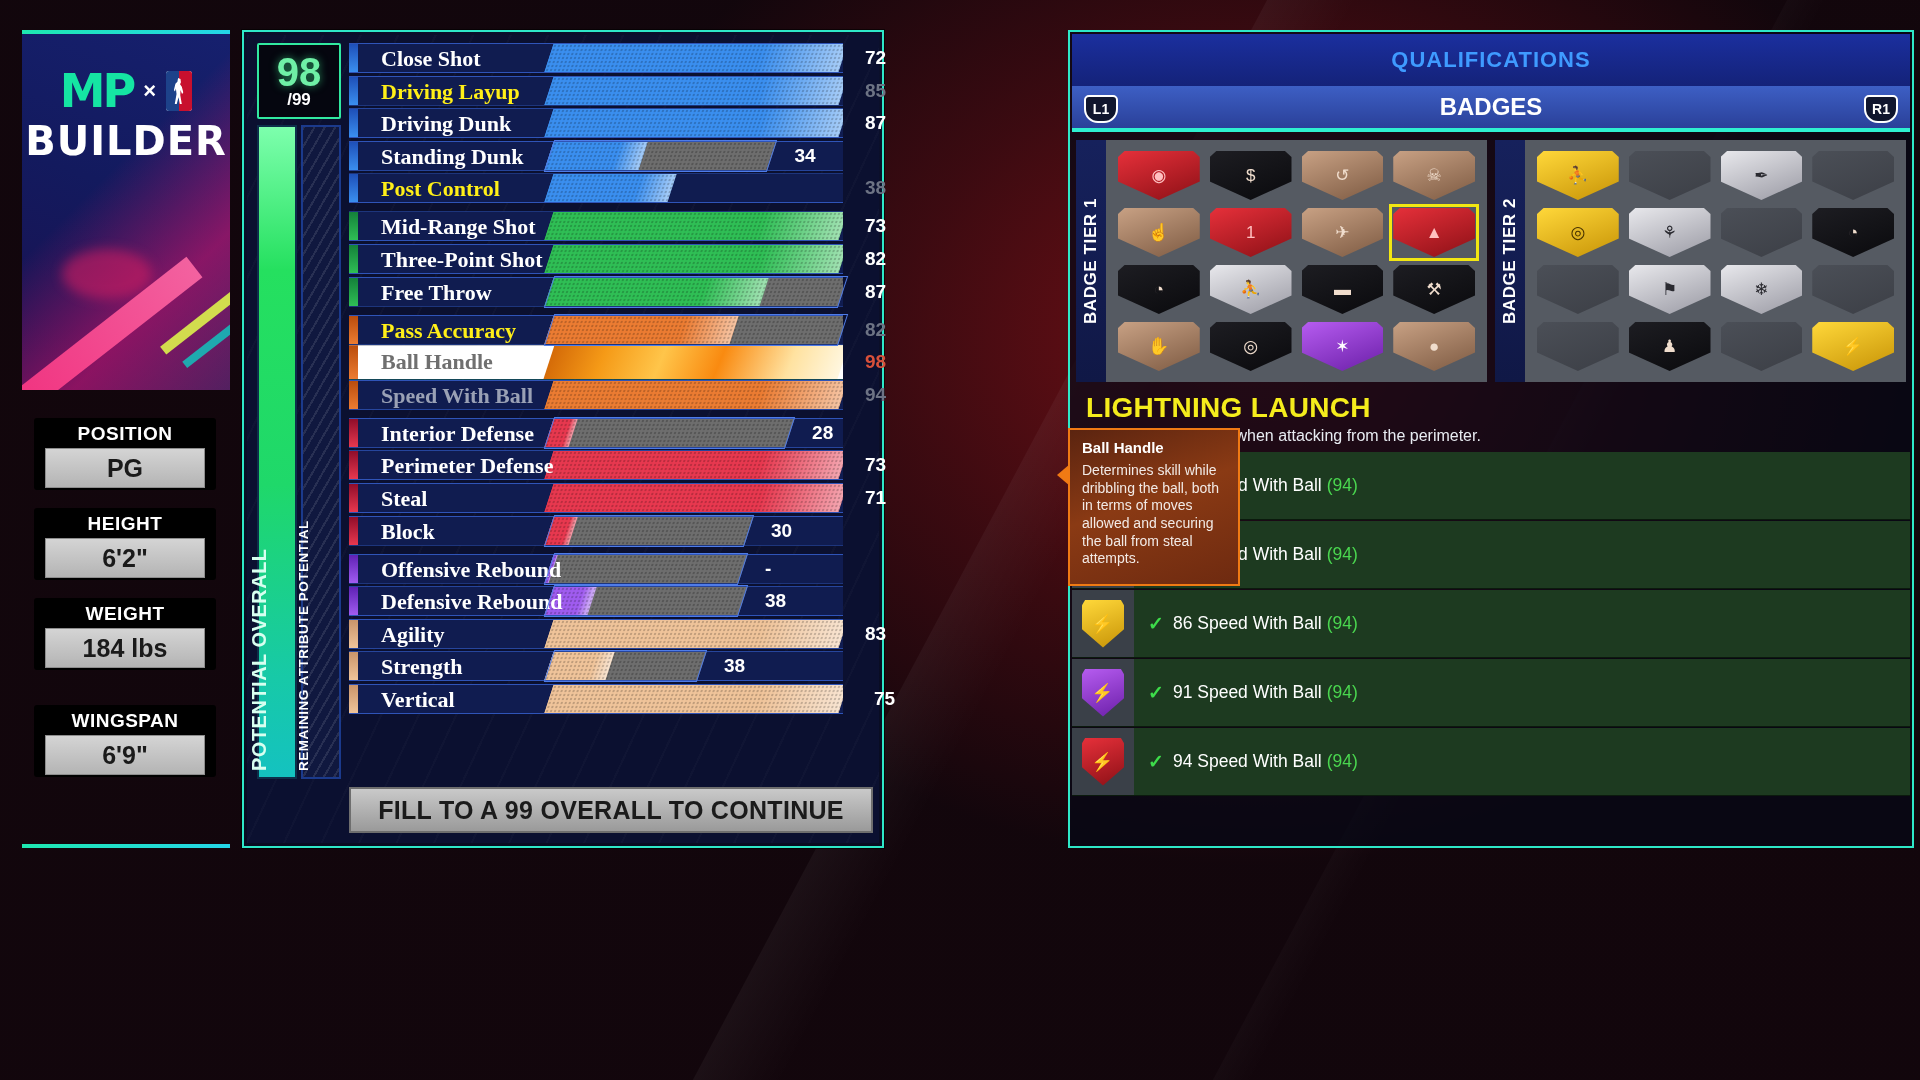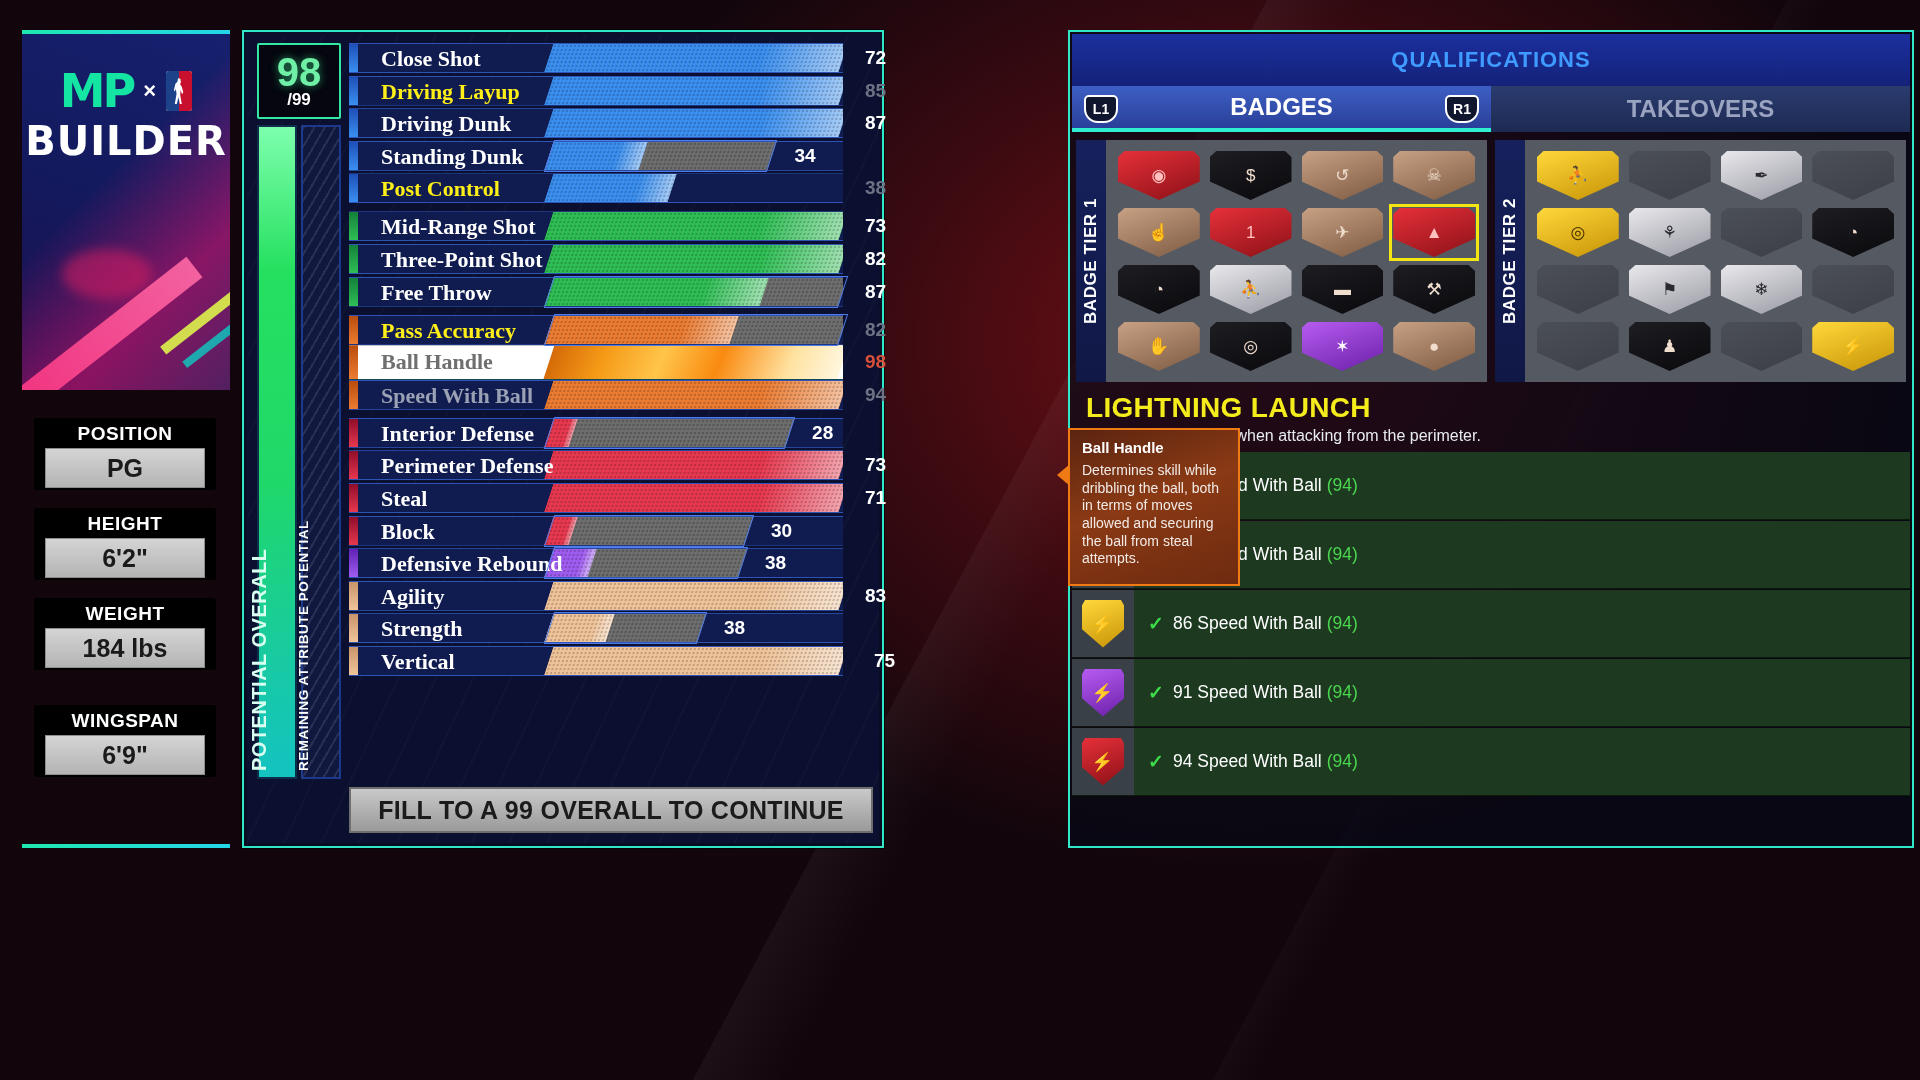--- a/index.html
+++ b/index.html
@@ -502,20 +502,30 @@
           <div class="attr-row">
             <div class="attr-track">
               <div class="attr-accent" style="background: linear-gradient(rgb(143, 13, 42), rgb(232, 56, 79));"></div>
               <div class="attr-cap" style="left: 200px; width: 199.92px;"></div>
               <div class="attr-fill" style="left: 200px; width: 23.9904px; background-color: rgb(232, 56, 79); background-image: radial-gradient(rgba(0, 0, 0, 0.2) 38%, rgba(0, 0, 0, 0) 39%), linear-gradient(90deg, rgb(232, 56, 79) 72%, rgba(255, 255, 255, 0.55) 100%); background-size: 4px 4px, 100% 100%;"></div>
               <div class="attr-name">Block</div>
             </div>
             <div class="attr-outline" style="left: 200px; width: 199.92px;"></div>
             <div class="attr-val" style="left: 421.92px;">30</div>
           </div>
+          <div class="attr-row group-gap">
+            <div class="attr-track">
+              <div class="attr-accent" style="background: linear-gradient(rgb(95, 33, 181), rgb(160, 92, 240));"></div>
+              <div class="attr-cap" style="left: 200px; width: 194.04px;"></div>
+              <div class="attr-fill" style="left: 200px; width: 3.8808px; background-color: rgb(160, 92, 240); background-image: radial-gradient(rgba(0, 0, 0, 0.2) 38%, rgba(0, 0, 0, 0) 39%), linear-gradient(90deg, rgb(160, 92, 240) 72%, rgba(255, 255, 255, 0.55) 100%); background-size: 4px 4px, 100% 100%;"></div>
+              <div class="attr-name">Offensive Rebound</div>
+            </div>
+            <div class="attr-outline" style="left: 200px; width: 194.04px;"></div>
+            <div class="attr-val" style="left: 416.04px;">-</div>
+          </div>
           <div class="attr-row">
             <div class="attr-track">
               <div class="attr-accent" style="background: linear-gradient(rgb(95, 33, 181), rgb(160, 92, 240));"></div>
               <div class="attr-cap" style="left: 200px; width: 194.04px;"></div>
               <div class="attr-fill" style="left: 200px; width: 42.6888px; background-color: rgb(160, 92, 240); background-image: radial-gradient(rgba(0, 0, 0, 0.2) 38%, rgba(0, 0, 0, 0) 39%), linear-gradient(90deg, rgb(160, 92, 240) 72%, rgba(255, 255, 255, 0.55) 100%); background-size: 4px 4px, 100% 100%;"></div>
               <div class="attr-name">Defensive Rebound</div>
             </div>
             <div class="attr-outline" style="left: 200px; width: 194.04px;"></div>
             <div class="attr-val" style="left: 416.04px;">38</div>
           </div>
@@ -560,23 +570,20 @@
   <div id="right-panel">
     <div id="qual-header">
       <span id="qual-title">QUALIFICATIONS</span>
     </div>
 
     <div id="tabs-row">
       <div class="tab active">
         <span class="bumper" id="bump-l1">L1</span>
         <span>BADGES</span>
         <span class="bumper" id="bump-r1">R1</span>
-      </div>
-      <div class="tab inactive">
-        <span>TAKEOVERS</span>
       </div>
     </div>
 
     <div id="badge-area">
       <div class="tier-block">
         <div class="tier-side">
           <span>BADGE TIER 1</span>
         </div>
         <div class="badge-grid" id="grid-tier1">
             <div class="badge b-red">

